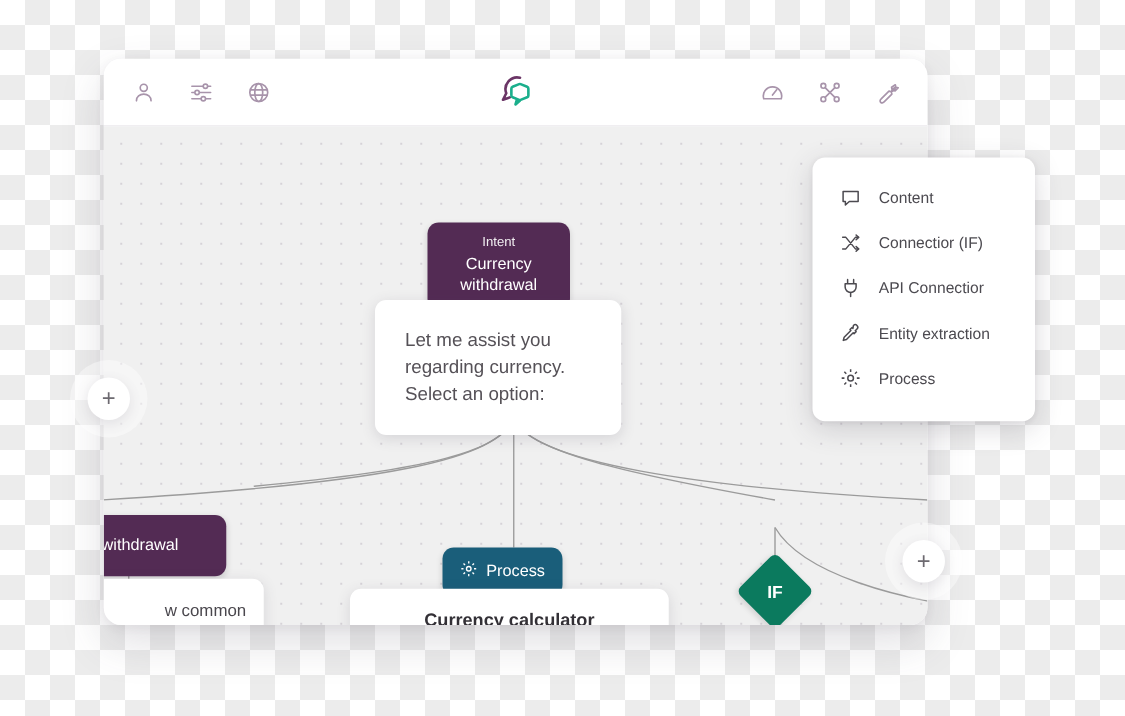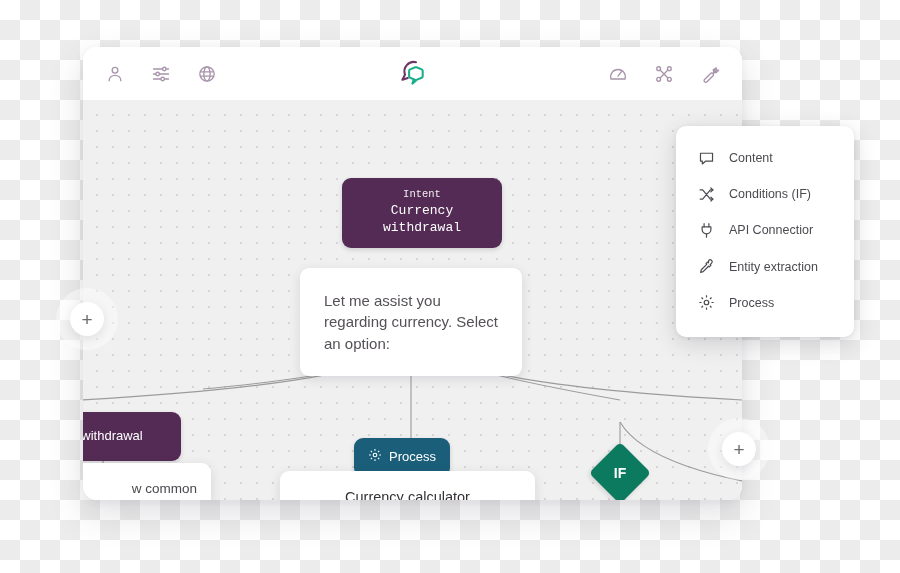--- a/index.html
+++ b/index.html
@@ -87,23 +87,22 @@
     border-radius: 9px;
     color: #ffffff;
     text-align: center;
     line-height: 1.3;
     box-shadow: 0 2px 5px rgba(0,0,0,0.14);
     cursor: pointer;
   }
 
   .node-intent {
     left: 259px; top: 77px;
-    width: 160px; padding: 10px 12px 12px;
+    width: 114px; padding: 10px 12px 12px;
     background: #532B54;
-    font-family: Liberation Mono, monospace;
   }
   .node-intent .kind  { font-size: 10.5px; opacity: .92; }
   .node-intent .title { font-size: 13px; margin-top: 1px; }
 
   .node-intent-left {
     left: -40px; top: 311px;
     width: 138px; padding: 16px 12px;
     background: #532B54;
     font-size: 13px;
     text-align: center;
@@ -139,38 +138,37 @@
   .card {
     position: absolute;
     background: #ffffff;
     border-radius: 9px;
     box-shadow: 0 3px 11px rgba(70,60,80,0.15);
     cursor: pointer;
   }
 
   .card-message {
     left: 217px; top: 139px;
-    width: 222px;
+    width: 197px;
     padding: 22px 24px;
     font-size: 15px;
     color: #555157;
     line-height: 1.42;
-    margin-top: 28px;
   }
 
   .card-calculator {
     left: 197px; top: 370px;
     width: 255px;
     padding: 16px 14px 20px;
     text-align: center;
     font-size: 13.5px;
     color: #4a474d;
     line-height: 1.38;
   }
-  .card-calculator .c-title { font-weight: normal; font-size: 14.5px; color: #333036; margin-bottom: 2px; }
+  .card-calculator .c-title { font-weight: bold; font-size: 14.5px; color: #333036; margin-bottom: 2px; }
 
   .card-left {
     left: -87px; top: 362px;
     width: 215px;
     padding: 16px 14px 20px;
     text-align: right;
     font-size: 13.5px;
     color: #4a474d;
     line-height: 1.42;
   }
@@ -196,21 +194,21 @@
     border-radius: 50%;
     background: rgba(255,255,255,0.42);
     z-index: -1;
   }
   .plus-left  { left: 70px;  top: 302px; }
   .plus-right { left: 722px; top: 432px; }
 
   
   .menu-panel {
     position: absolute;
-    left: 676px; top: 126px;
+    left: 650px; top: 126px;
     width: 178px;
     padding: 14px 0 16px;
     background: #ffffff;
     border-radius: 10px;
     box-shadow: 0 6px 22px rgba(60,55,70,0.19), 0 1px 4px rgba(60,55,70,0.08);
     z-index: 40;
   }
   .menu-item {
     display: flex;
     align-items: center;
@@ -365,21 +363,21 @@
       <span>Content</span>
     </div>
 
     <div class="menu-item">
       <span class="m-icon">
         <svg viewBox="0 0 24 24" fill="none" stroke="currentColor" stroke-width="1.7" stroke-linecap="round" stroke-linejoin="round">
           <path d="M3 5.5h3.6l10.8 13h3.6M3 18.5h3.6l10.8-13h3.6"></path>
           <path d="M18.2 2.8L21 5.5l-2.8 2.7M18.2 15.8L21 18.5l-2.8 2.7"></path>
         </svg>
       </span>
-      <span>Conditions (IF)</span>
+      <span>Connectior (IF)</span>
     </div>
 
     <div class="menu-item">
       <span class="m-icon">
         <svg viewBox="0 0 24 24" fill="none" stroke="currentColor" stroke-width="1.7" stroke-linecap="round" stroke-linejoin="round">
           <path d="M8.6 2.4v4.2M15.4 2.4v4.2"></path>
           <path d="M5.8 7h12.4v3.7a6.2 6.2 0 0 1-12.4 0z"></path>
           <path d="M12 17v4.4"></path>
         </svg>
       </span>

